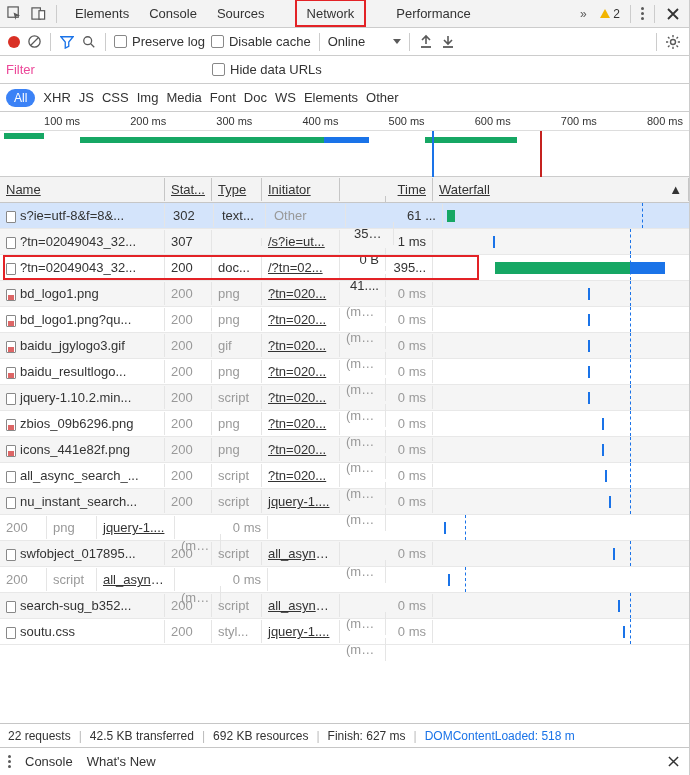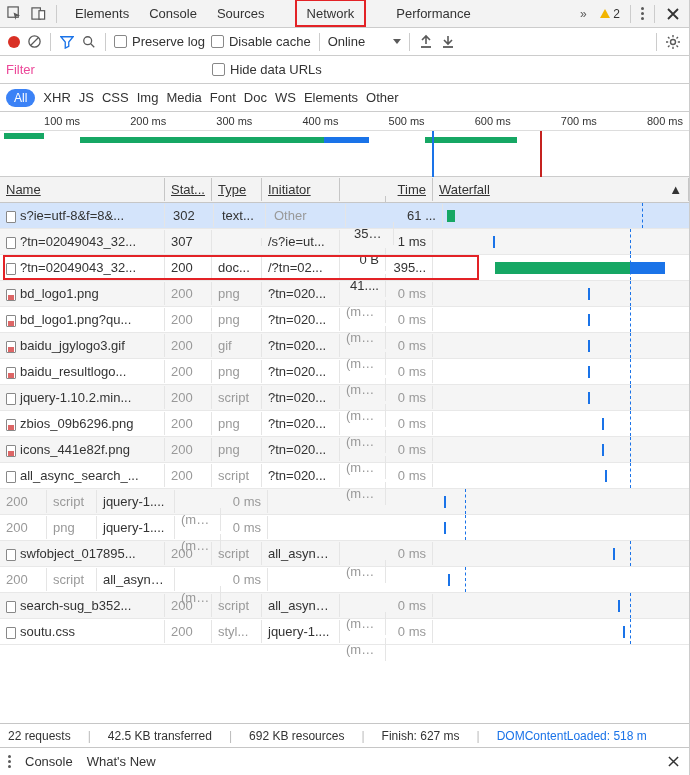--- a/index.html
+++ b/index.html
@@ -42,31 +42,31 @@
 .th-init{width:78px;}
 .th-size{width:46px;text-align:right;margin-top:36px;}
 .th-time{width:47px;text-align:right;}
 .th-wf{flex:1;position:relative;}
 .table-body{flex:1;overflow:hidden;}
 .row{height:26px;display:flex;align-items:center;font-size:13px;border-bottom:1px solid #e8e8e8;}
 .row.grey{background:#f5f5f5;}
 .row.sel{background:#d4e4fb;}
 .row .td{padding:4px 6px;overflow:hidden;white-space:nowrap;text-overflow:ellipsis;border-right:1px solid #e5e5e5;}
 .td.grey-txt{color:#999;}
-.td .link{color:inherit;}
+.td .link{text-decoration:underline;color:inherit;}
 .td.right{text-align:right;}
 .file-icon{display:inline-block;width:10px;height:12px;border:1px solid #888;border-radius:1px;margin-right:4px;vertical-align:middle;background:#fff;}
 .file-icon.img{position:relative;}
 .file-icon.img::after{content:"";position:absolute;left:1px;top:5px;width:6px;height:5px;background:#d66;}
 .row-wf{flex:1;position:relative;height:100%;}
 .wf-bar{position:absolute;height:12px;top:7px;background:#16a764;}
 .wf-bar.blue{background:#1a73e8;}
 .wf-tick{position:absolute;width:2px;height:12px;top:7px;background:#1a73e8;}
 .row-box{position:absolute;left:3px;width:476px;height:25px;border:2px solid #e32226;pointer-events:none;}
-.status-bar{height:24px;border-top:1px solid #c6c6c6;display:flex;align-items:center;padding:0 8px;font-size:12px;gap:17px;}
+.status-bar{height:24px;border-top:1px solid #c6c6c6;display:flex;align-items:center;padding:0 8px;font-size:12px;gap:8px;}
 .status-bar .sep{color:#bbb;}
 .status-bar .dcl{color:#1a73e8;}
 .drawer{height:28px;border-top:1px solid #c6c6c6;display:flex;align-items:center;padding:0 8px;gap:14px;font-size:13px;color:#333;}
 .dots{display:inline-flex;flex-direction:column;gap:2px;}
 .dots span{width:3px;height:3px;background:#5a5a5a;border-radius:50%;}
 </style>
 </head>
 <body>
 
 <div class="topbar">
@@ -355,20 +355,21 @@
       <div class="td th-type grey-txt">script</div>
       <div class="td th-init "><span class="link">?tn=020...</span></div>
       <div class="td th-size right grey-txt">(me...</div>
       <div class="td th-time right grey-txt">0 ms</div>
       <div class="row-wf">
         <div class="wf-tick" style="left:172px"></div>
         <div style="position:absolute;left:197px;top:0;bottom:0;border-left:1px dashed #1a73e8;"></div>
       </div>
     </div>
     <div class="row grey">
+      <div class="td th-name"><span class="file-icon"></span>nu_instant_search...</div>
       <div class="td th-stat grey-txt">200</div>
       <div class="td th-type grey-txt">script</div>
       <div class="td th-init "><span class="link">jquery-1....</span></div>
       <div class="td th-size right grey-txt">(me...</div>
       <div class="td th-time right grey-txt">0 ms</div>
       <div class="row-wf">
         <div class="wf-tick" style="left:176px"></div>
         <div style="position:absolute;left:197px;top:0;bottom:0;border-left:1px dashed #1a73e8;"></div>
       </div>
     </div>

